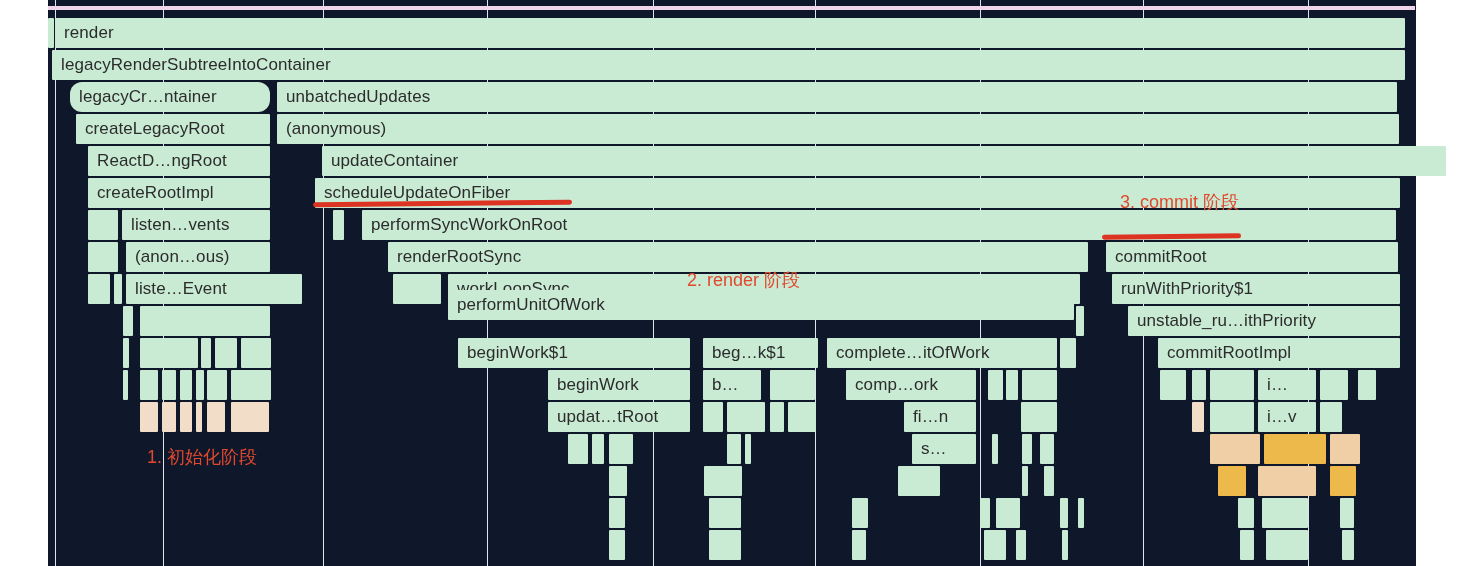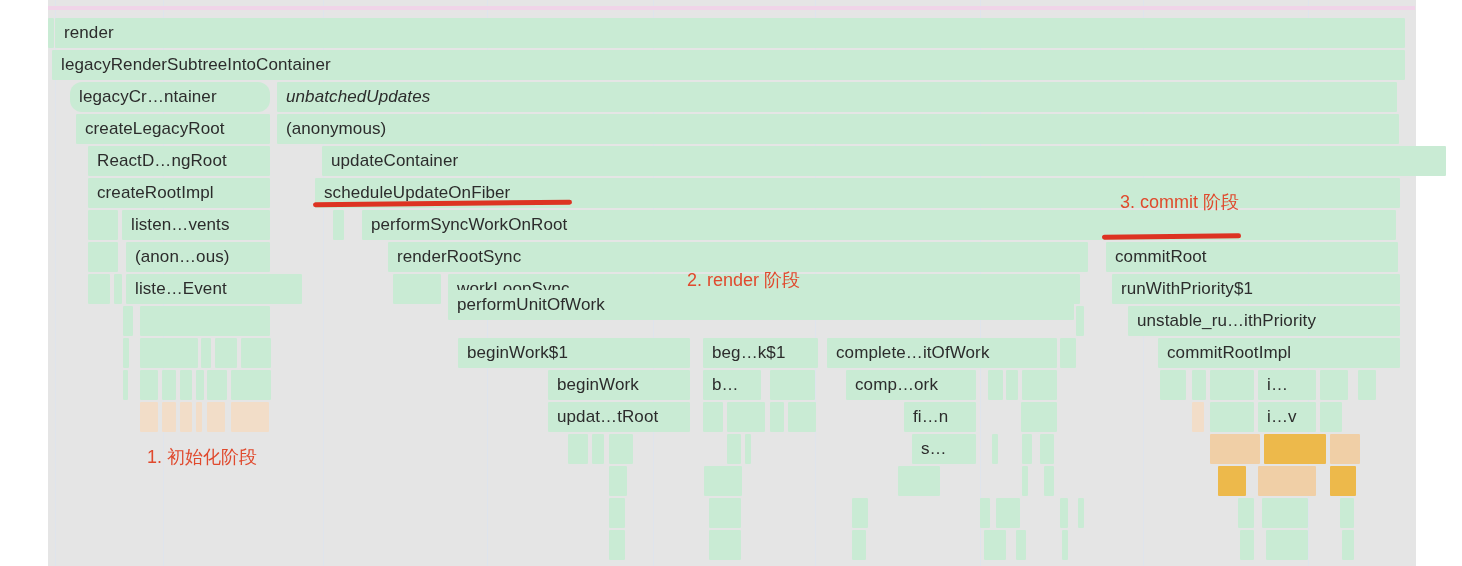--- a/index.html
+++ b/index.html
@@ -5,21 +5,21 @@
 <style>
   html, body {
     margin: 0;
     padding: 0;
     background: #ffffff;
   }
   #app {
     position: relative;
     width: 1462px;
     height: 566px;
-    background: #e5e5e5;
+    background: #0f172a;
     overflow: hidden;
     font-family: "Liberation Sans", "DejaVu Sans", sans-serif;
   }
   
   #left-gutter {
     position: absolute;
     left: 0; top: 0;
     width: 48px; height: 566px;
     background: #ffffff;
   }
@@ -102,21 +102,21 @@
       <div class="frame" style="left: 55px; top: 18px; width: 1350px; height: 30px;">
         <span class="frame-label">render</span>
       </div>
       <div class="frame" style="left: 48px; top: 18px; width: 6px; height: 30px;"></div>
       <div class="frame" style="left: 52px; top: 50px; width: 1353px; height: 30px;">
         <span class="frame-label">legacyRenderSubtreeIntoContainer</span>
       </div>
       <div class="frame" style="left: 70px; top: 82px; width: 200px; height: 30px; border-radius: 12px;">
         <span class="frame-label">legacyCr…ntainer</span>
       </div>
-      <div class="frame" style="left: 277px; top: 82px; width: 1120px; height: 30px; font-style: italic;">
+      <div class="frame" style="left: 277px; top: 82px; width: 1120px; height: 30px;">
         <span class="frame-label">unbatchedUpdates</span>
       </div>
       <div class="frame" style="left: 76px; top: 114px; width: 194px; height: 30px;">
         <span class="frame-label">createLegacyRoot</span>
       </div>
       <div class="frame" style="left: 277px; top: 114px; width: 1122px; height: 30px;">
         <span class="frame-label">(anonymous)</span>
       </div>
       <div class="frame" style="left: 88px; top: 146px; width: 182px; height: 30px;">
         <span class="frame-label">ReactD…ngRoot</span>

